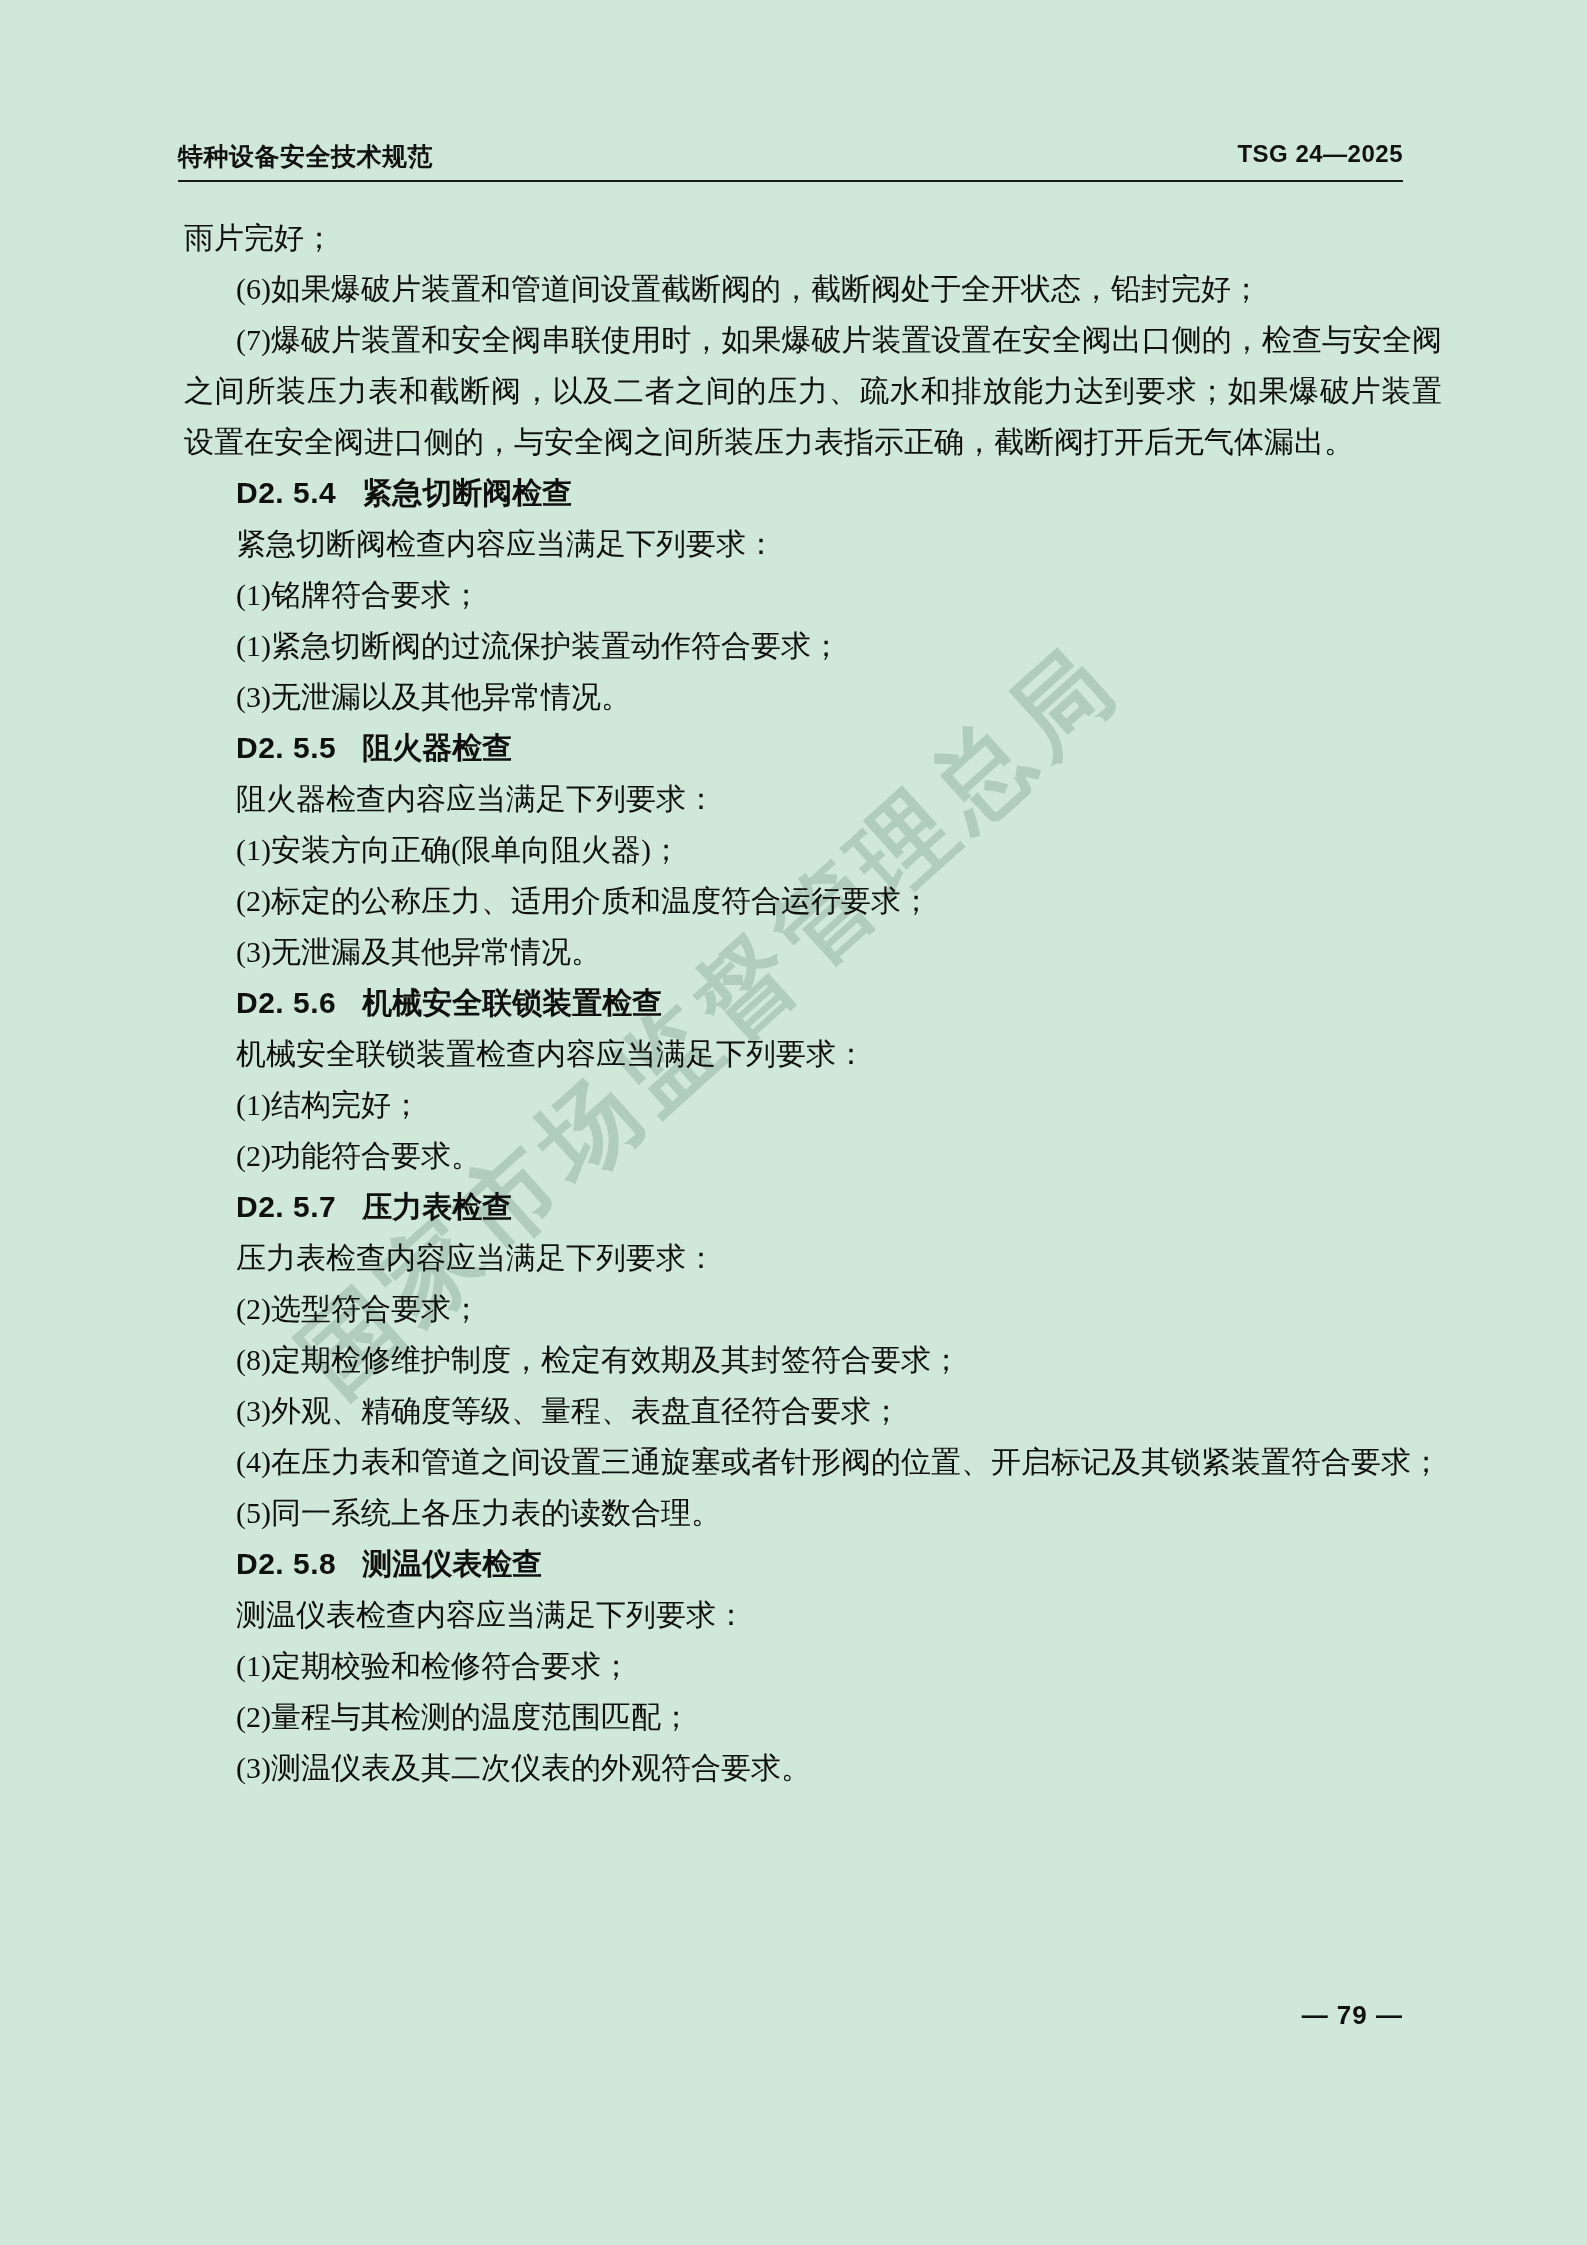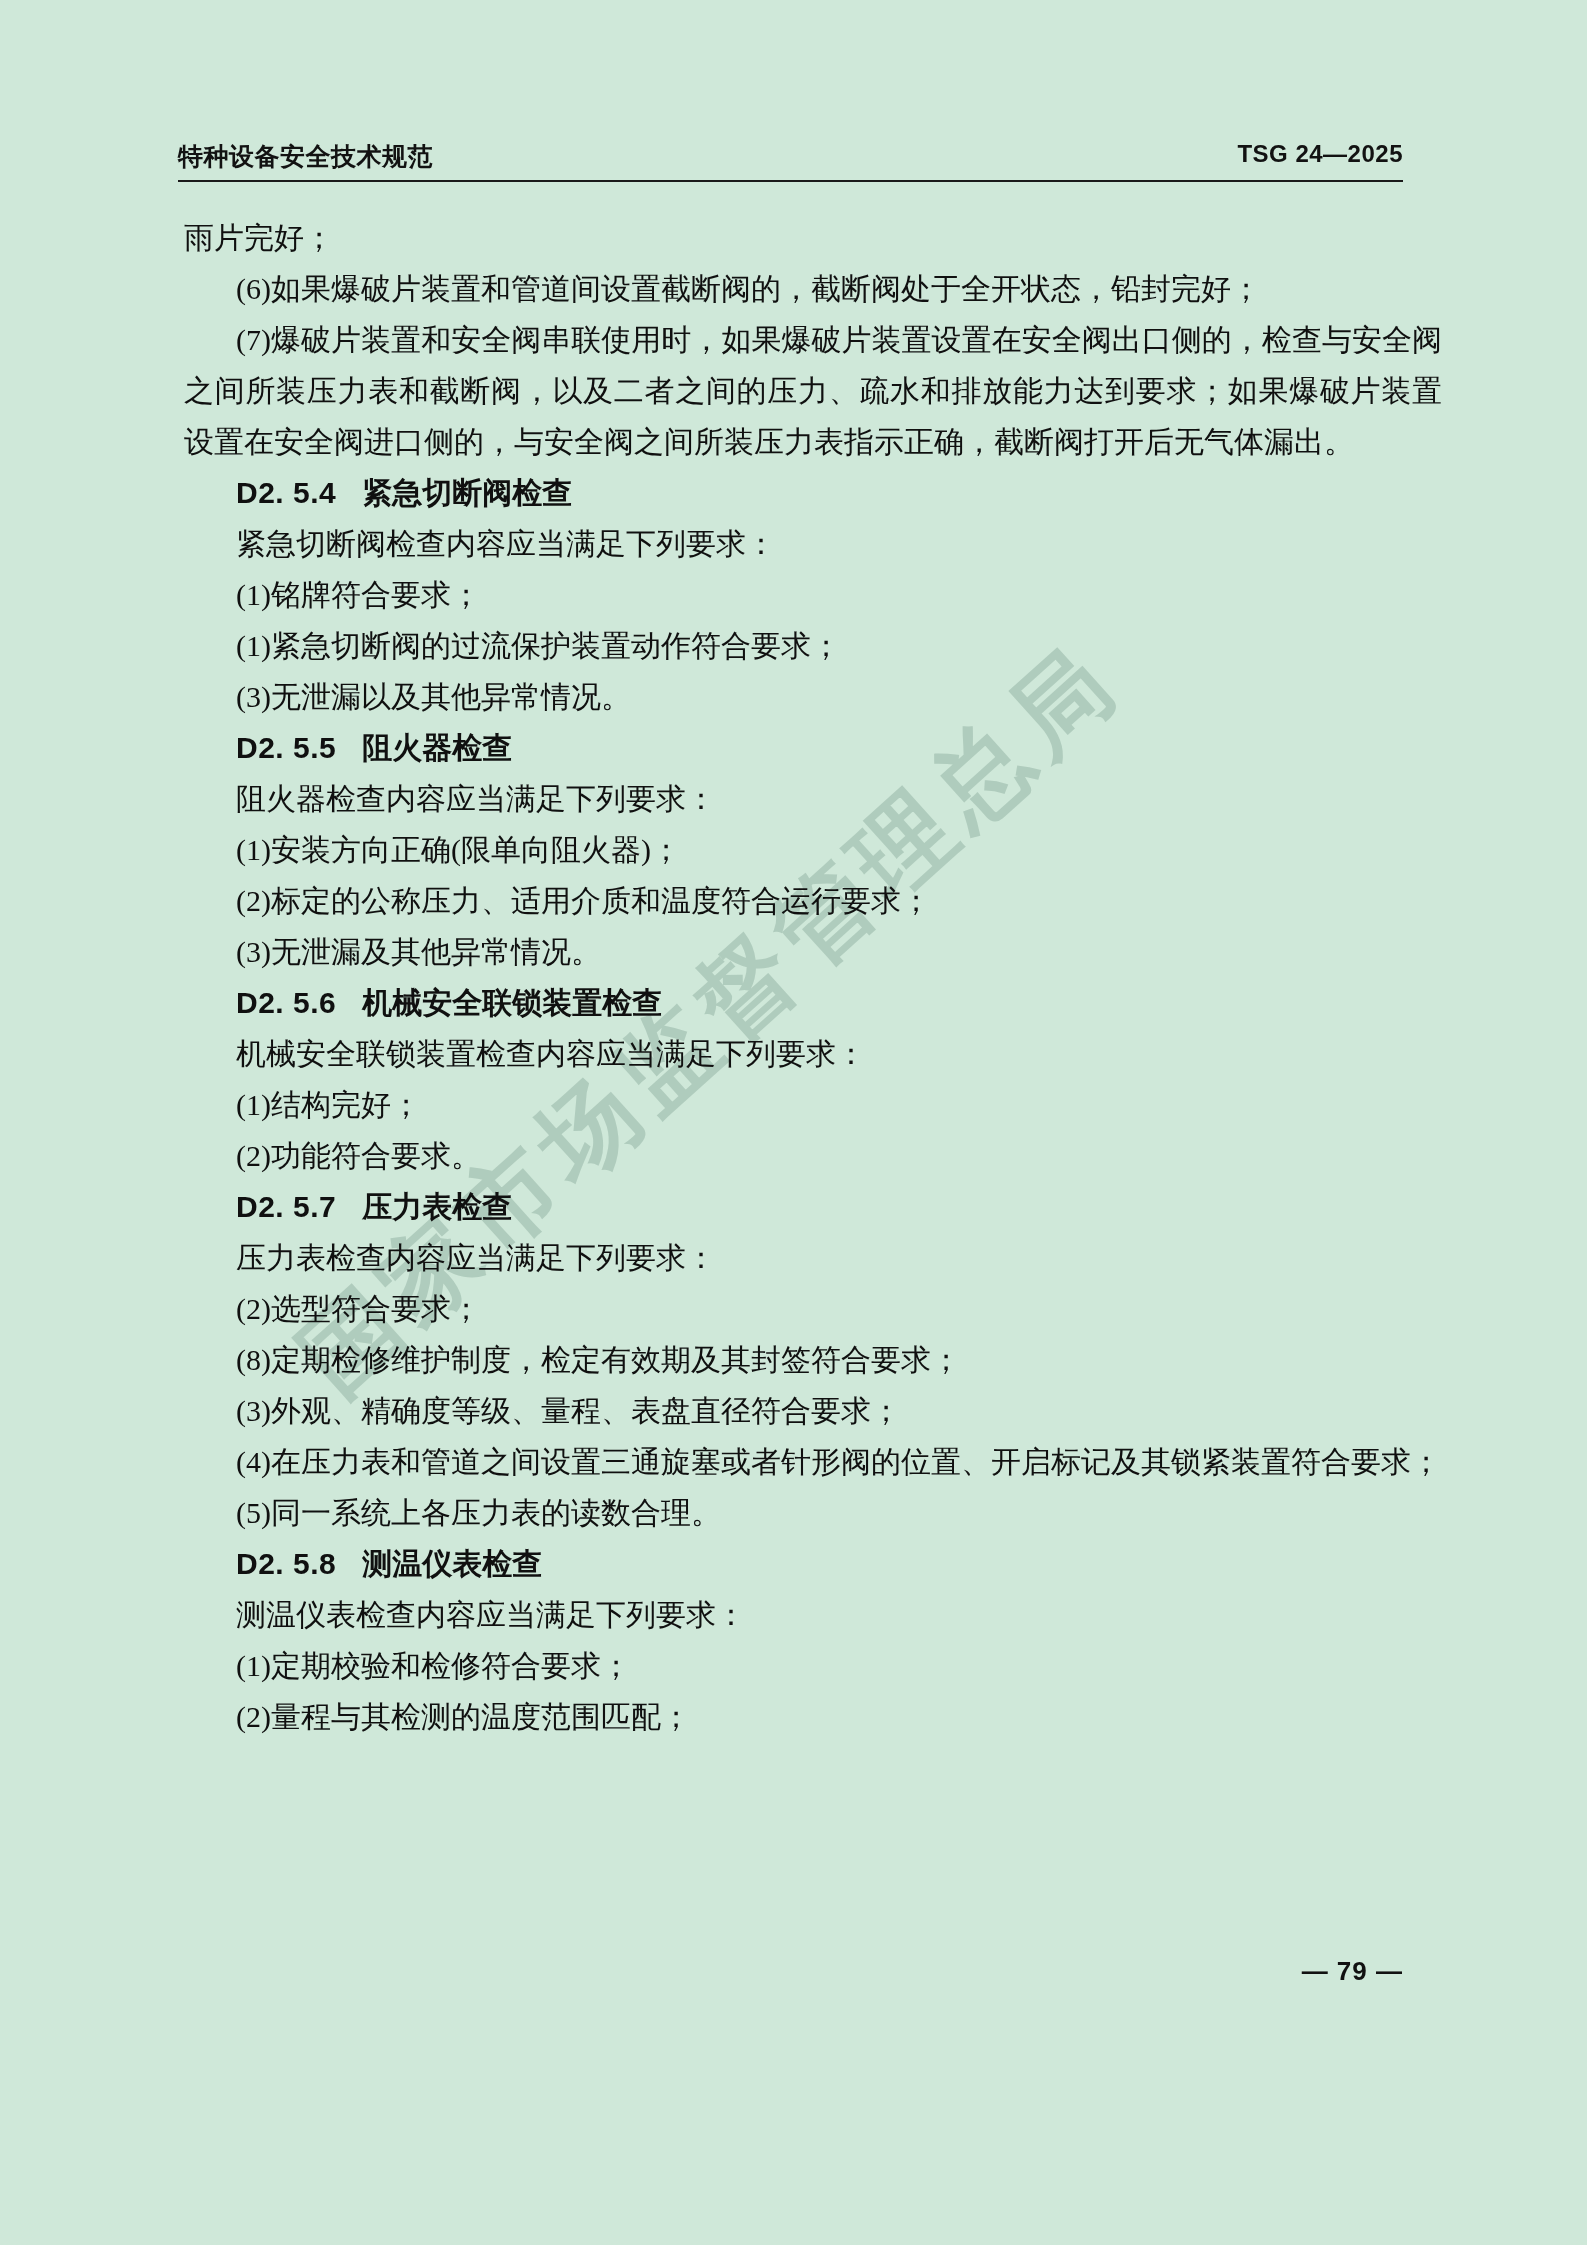--- a/index.html
+++ b/index.html
@@ -109,21 +109,21 @@
     pointer-events: none;
     white-space: nowrap;
     display: flex;
     align-items: center;
     justify-content: center;
   }
   
   .footer {
     position: absolute;
     left: 178px;
-    top: 1956px;
+    top: 2000px;
     width: 1225px;
     text-align: right;
     font-family: "Liberation Sans", "DejaVu Sans", sans-serif;
     font-size: 26px;
     font-weight: bold;
     color: #111;
     letter-spacing: 1px;
   }
 </style>
 </head>
@@ -178,19 +178,20 @@
     <p class="ind1">(3)外观、精确度等级、量程、表盘直径符合要求；</p>
     <p class="ind1">(4)在压力表和管道之间设置三通旋塞或者针形阀的位置、开启标记及其锁紧装置符合要求；</p>
     <p class="ind1">(5)同一系统上各压力表的读数合理。</p>
 
     <p class="heading">
       <span class="num">D2. 5.8</span><span class="ttl">测温仪表检查</span>
     </p>
     <p class="ind1">测温仪表检查内容应当满足下列要求：</p>
     <p class="ind1">(1)定期校验和检修符合要求；</p>
     <p class="ind1">(2)量程与其检测的温度范围匹配；</p>
+    <p class="ind1">(3)测温仪表及其二次仪表的外观符合要求。</p>
 
   </div>
 
   <div class="footer">
     <span>— 79 —</span>
   </div>
 </div>
 
 </body></html>

